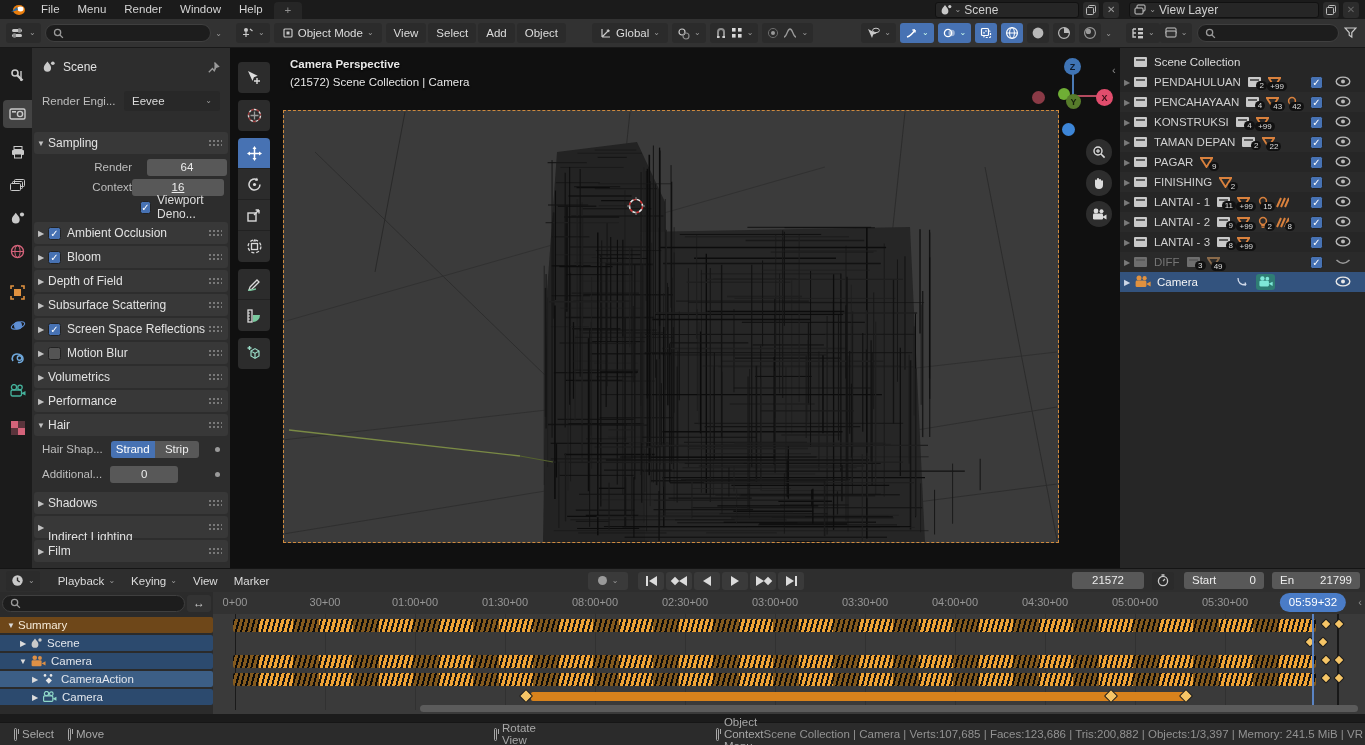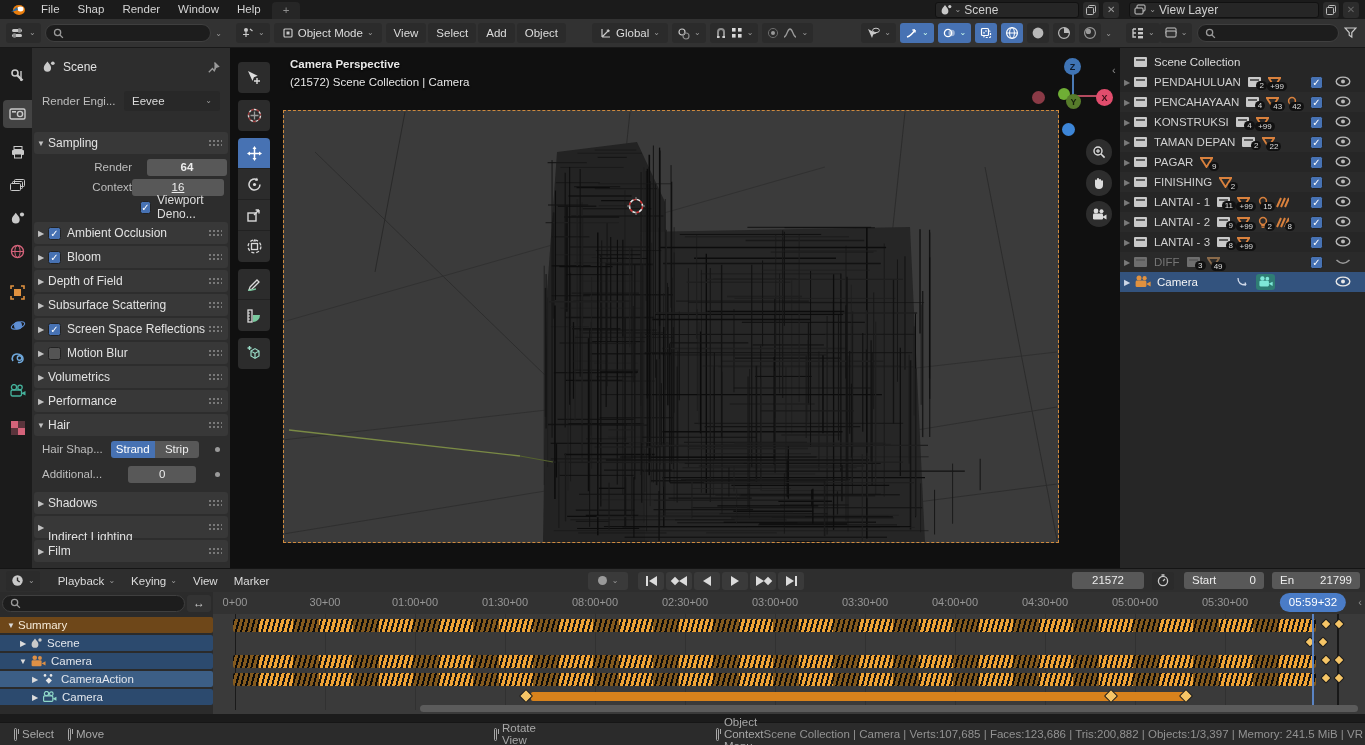--- a/index.html
+++ b/index.html
@@ -117,21 +117,21 @@
   <div id="topbar" class="abs">
     <span style="margin:0 6px 0 10px">
       <svg width="16" height="12" viewBox="0 0 16 12">
           <ellipse cx="9" cy="6" rx="6" ry="5" fill="#e87d0d"></ellipse>
           <ellipse cx="10.5" cy="5" rx="3" ry="2.4" fill="#fff"></ellipse>
           <path d="M1 8 L7 3 8 6z" fill="#2b6ca8"></path>
         </svg>
     </span>
     <div id="topbar-menus" style="display:flex">
         <span class="menu-item">File</span>
-        <span class="menu-item">Shap</span>
+        <span class="menu-item">Menu</span>
         <span class="menu-item">Render</span>
         <span class="menu-item">Window</span>
         <span class="menu-item">Help</span>
       </div>
     <span class="wstab" id="ws-plus">+</span>
     <div style="margin-left:auto; display:flex; align-items:center; gap:2px; margin-right:6px">
       <div class="idblock">
         <svg width="12" height="12" viewBox="0 0 12 12">
             <path d="M5 1 C6.8 3.5 8.4 4.6 8.4 7 a3.4 3.4 0 1 1 -6.8 0 C1.6 4.6 3.2 3.5 5 1z" fill="#c9c9c9"></path>
             <circle cx="9.8" cy="2.6" r="1.6" fill="#c9c9c9"></circle>
@@ -429,21 +429,21 @@
       </span>
     </div>
     <div id="prop-sections">
         <div class="prow sechdr" style="top: 84px;">
           <span class="tri">▼</span>
           <span style="color: rgb(226, 226, 226);">Sampling</span>
           <span class="grip"></span>
         </div>
         <div class="prow" style="top: 108px;">
           <span class="plabel" style="width: 100px; text-align: right;">Render</span>
-          <span class="vfield" style="margin-left: 15px; width: 80px; font-weight: bold;">64</span>
+          <span class="vfield" style="margin-left: 15px; width: 80px;">64</span>
         </div>
         <div class="prow" style="top: 128px;">
           <span class="plabel" style="width: 100px; text-align: right;">Context</span>
           <span class="vfield" style="margin-left: 0; width: 92px; text-decoration: underline;">16</span>
         </div>
         <div class="prow" style="top: 148px;">
           <span class="chk on" style="margin-left: 108px;">✓</span>
           <span style="margin-left: 6px; color: rgb(222, 222, 222);">Viewport Deno...</span>
         </div>
         <div class="prow sechdr" style="top: 174px;">
@@ -496,21 +496,21 @@
           <span class="grip"></span>
         </div>
         <div class="prow" style="top: 390px;">
           <span class="plabel" style="margin-left: 10px;">Hair Shap...</span>
           <span style="margin-left: 8px; display: inline-flex;">
             <span class="vfield" style="width: 44px; border-radius: 3px 0px 0px 3px; background: rgb(71, 114, 179); color: rgb(255, 255, 255);">Strand</span>
             <span class="vfield" style="width: 44px; border-radius: 0px 3px 3px 0px;">Strip</span>
           </span>
           <span class="dot" style="margin-left: auto; margin-right: 10px;"></span>
         </div>
-        <div class="prow" style="top: 415px; gap: 18px;">
+        <div class="prow" style="top: 415px;">
           <span class="plabel" style="margin-left: 10px;">Additional...</span>
           <span class="vfield" style="margin-left: 8px; width: 68px;">0</span>
           <span class="dot" style="margin-left: auto; margin-right: 10px;"></span>
         </div>
         <div class="prow sechdr" style="top: 444px;">
           <span class="tri">▶</span>
           <span style="color: rgb(226, 226, 226);">Shadows</span>
           <span class="grip"></span>
         </div>
         <div class="prow sechdr" style="top: 468px;">

